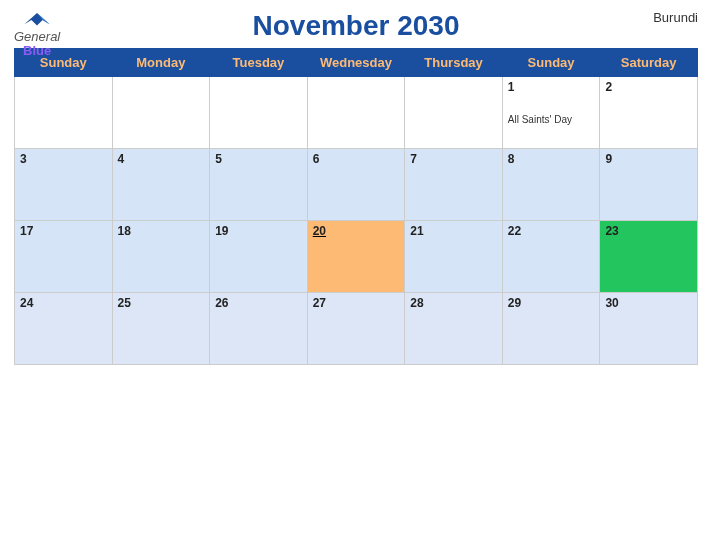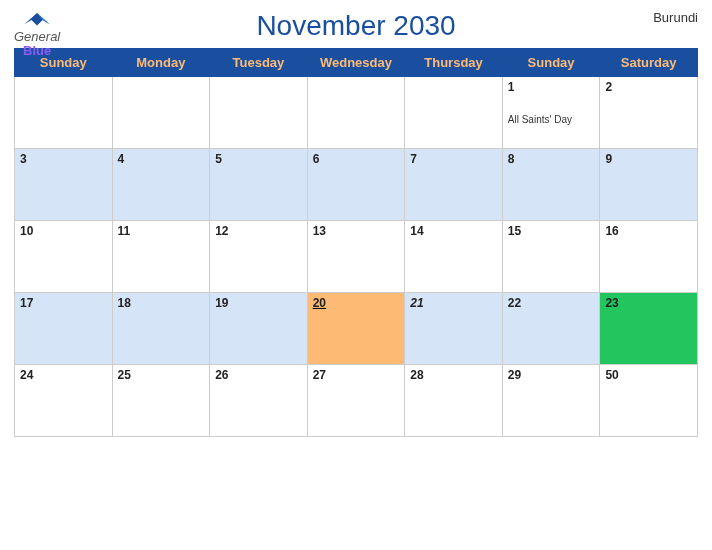--- a/index.html
+++ b/index.html
@@ -42,21 +42,21 @@
       color: #8b5cf6;
       font-weight: bold;
     }
     .logo-bird {
       width: 28px;
       height: 20px;
     }
     .month-title {
       font-size: 28px;
       color: #1a4fa0;
-      font-weight: normal;
+      font-weight: bold;
       text-align: center;
     }
     .country-label {
       position: absolute;
       right: 0;
       top: 0;
       font-size: 13px;
       color: #333;
     }
     .calendar-table {
@@ -164,56 +164,33 @@
             <span class="date-num">7</span>
           </td>
           <td style="background: rgb(214, 228, 247);">
             <span class="date-num">8</span>
           </td>
           <td style="background: rgb(214, 228, 247);">
             <span class="date-num">9</span>
           </td>
         </tr>
         <tr class="week-row">
-          <td>
-            <span class="date-num">10</span>
-          </td>
-          <td>
-            <span class="date-num">11</span>
-          </td>
-          <td>
-            <span class="date-num">12</span>
-          </td>
-          <td>
-            <span class="date-num">13</span>
-          </td>
-          <td>
-            <span class="date-num">14</span>
-          </td>
-          <td>
-            <span class="date-num">15</span>
-          </td>
-          <td>
-            <span class="date-num">16</span>
-          </td>
-        </tr>
-        <tr class="week-row">
           <td style="background: rgb(214, 228, 247);">
             <span class="date-num">17</span>
           </td>
           <td style="background: rgb(214, 228, 247);">
             <span class="date-num">18</span>
           </td>
           <td style="background: rgb(214, 228, 247);">
             <span class="date-num">19</span>
           </td>
           <td style="background: #fdba74; text-decoration: underline;">
             <span class="date-num">20</span>
           </td>
-          <td style="background: rgb(214, 228, 247); font-style: italic;">
+          <td style="background: rgb(214, 228, 247);">
             <span class="date-num">21</span>
           </td>
           <td style="background: rgb(214, 228, 247);">
             <span class="date-num">22</span>
           </td>
           <td style="background: #22c55e;">
             <span class="date-num">23</span>
           </td>
         </tr>
         <tr class="week-row">
@@ -229,18 +206,18 @@
           <td>
             <span class="date-num">27</span>
           </td>
           <td>
             <span class="date-num">28</span>
           </td>
           <td>
             <span class="date-num">29</span>
           </td>
           <td>
-            <span class="date-num">50</span>
+            <span class="date-num">30</span>
           </td>
         </tr>
       </tbody>
   </table>
 </div>
 
 </body></html>

